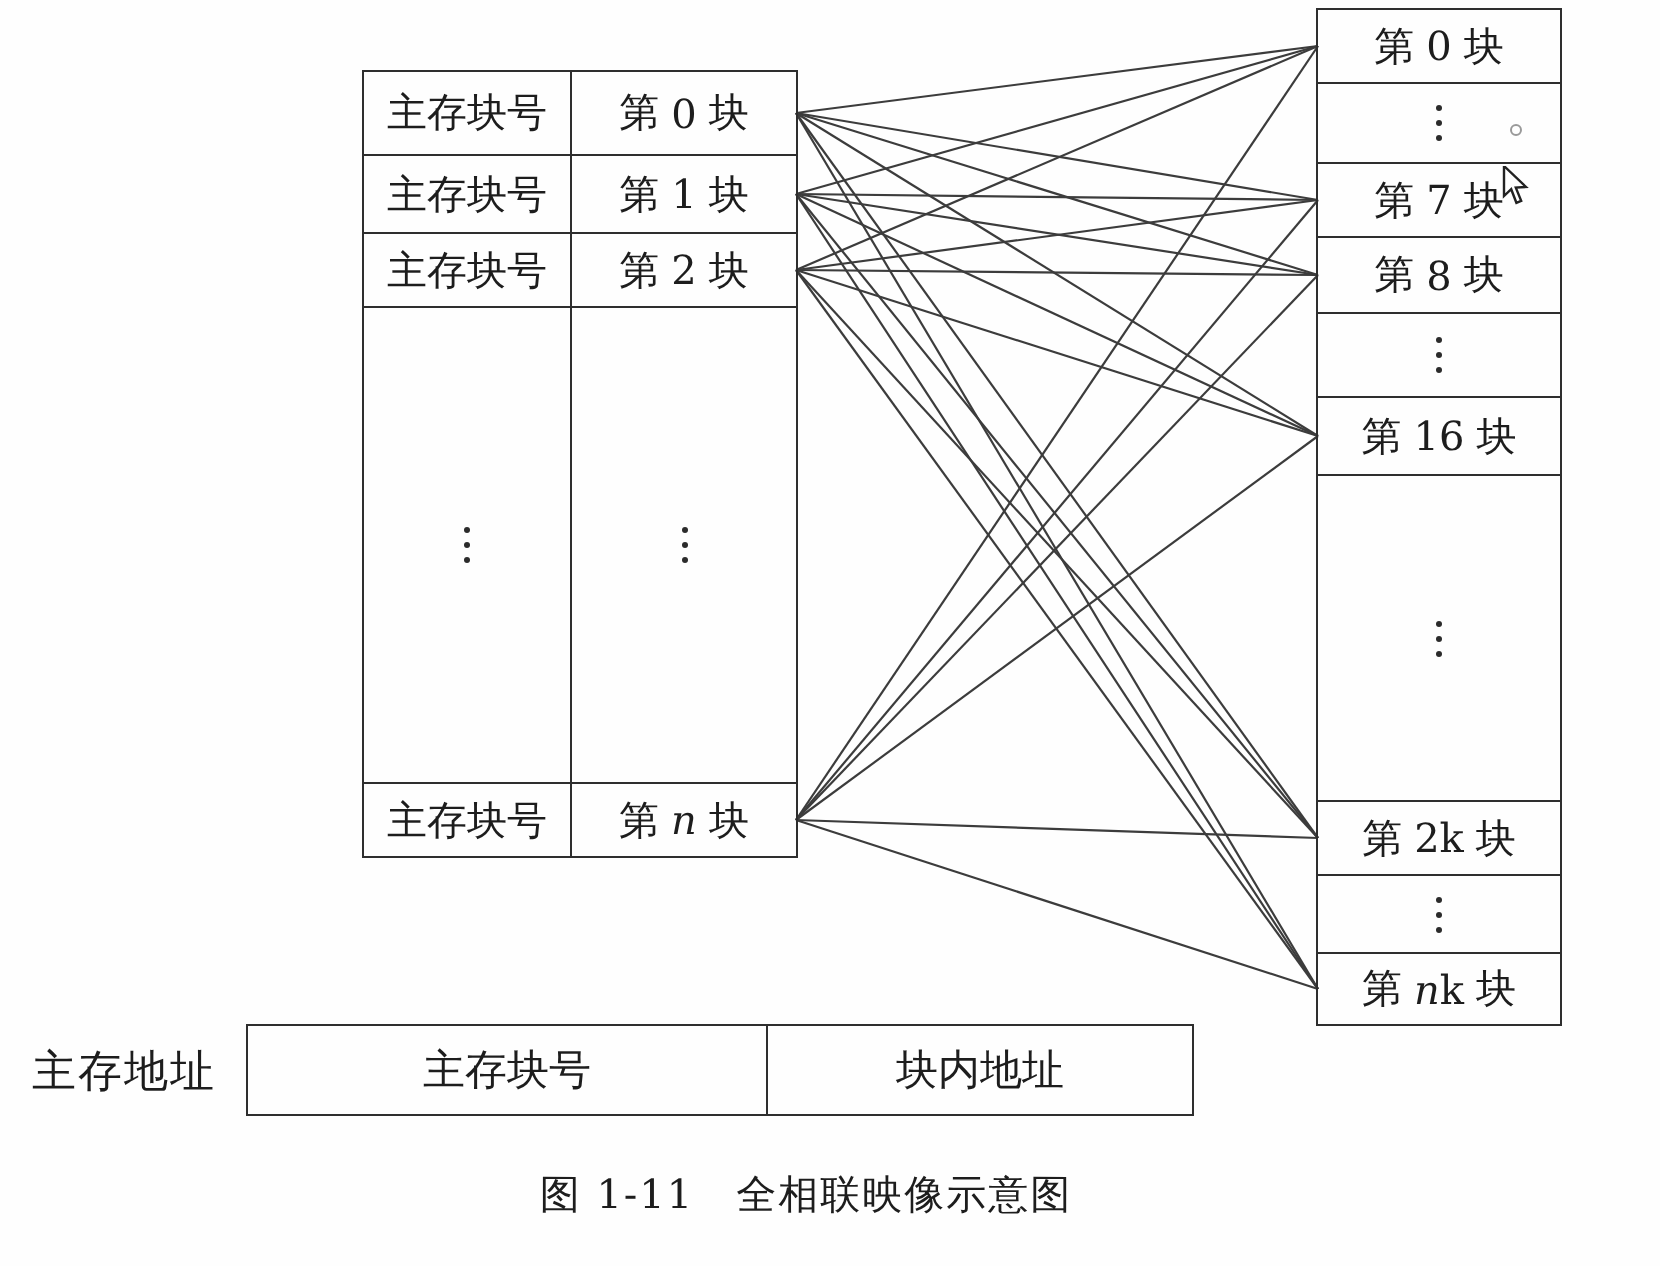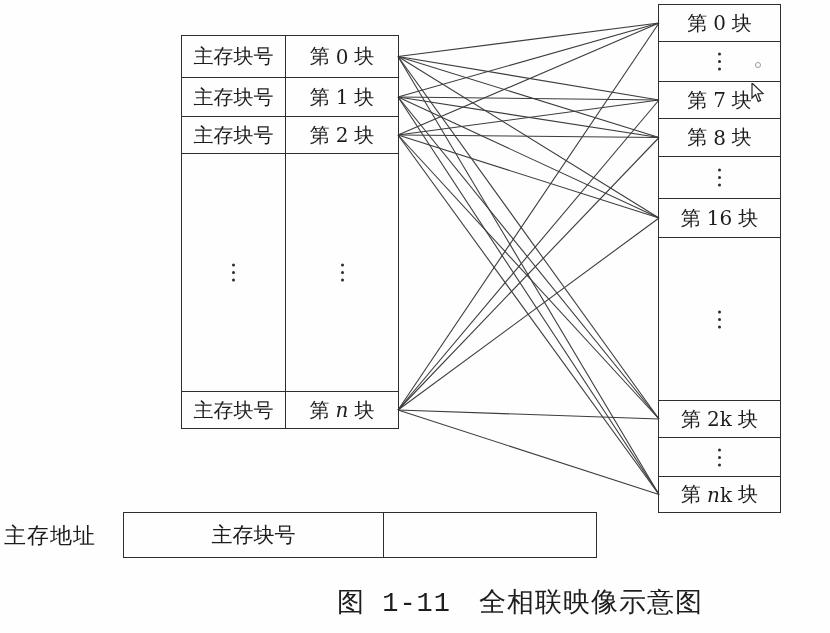--- a/index.html
+++ b/index.html
@@ -19,22 +19,22 @@
   .cache .c0{height:36px}.cache .cg1{height:40px}.cache .c7{height:37px}.cache .c8{height:38px}
   .cache .cg2{height:42px}.cache .c16{height:39px}.cache .cgbig{flex:1}
   .cache .c1k{height:37px}.cache .cg3{height:39px}.cache .cnk{height:36px}
   .cache .cell{flex:1;}
   .addr .f0{width:260px;border-right:1.6px solid #2e2e2e;font-size:21px;}
   .addr .f1{flex:1;font-size:21px;}
   .pre{margin-right:6px}.post{margin-left:6px}
   .it{font-style:italic;}
   .vdots{width:3px;height:3px;border-radius:50%;background:#2b2b2b;display:block;
          box-shadow:0 -7.5px 0 #2b2b2b,0 7.5px 0 #2b2b2b;}
-  .addr-label{position:absolute;left:4px;top:521px;font-size:22px;letter-spacing:1px;}
-  .caption{position:absolute;left:103px;top:584px;width:600px;text-align:right;font-size:27px;letter-spacing:1px;font-family:Liberation Mono, monospace;}
+  .addr-label{position:absolute;left:16px;top:521px;font-size:22px;letter-spacing:1px;}
+  .caption{position:absolute;left:103px;top:584px;width:600px;text-align:center;font-size:20px;letter-spacing:1px;}
   .cursor{position:absolute;left:751px;top:83px;width:14px;height:20px;}
   .adot{position:absolute;left:755px;top:62px;width:6px;height:6px;border:1.2px solid #9a9a9a;
         border-radius:50%;box-sizing:border-box;background:#fff;}
 </style>
 </head>
 <body>
 
 <div class="stage">
 
   <svg id="wires">
@@ -168,20 +168,21 @@
         <span class="pre">第</span>
           <span><span class="it">n</span><span>k</span></span>
           <span class="post">块</span>
       </div>
     </div>
   </div>
 
   <div class="addr-label">主存地址</div>
   <div class="tbl addr">
     <div class="cell f0">主存块号</div>
+    <div class="cell f1">块内地址</div>
   </div>
 
   <div class="caption">图 1-11　全相联映像示意图</div>
 
   <div class="adot"></div>
   <svg class="cursor" viewBox="0 0 14 20">
     <path d="M1 0 L1 15 L4.6 11.6 L7.2 18.4 L9.6 17.4 L6.9 10.8 L12 10.5 Z" fill="#ffffff" stroke="#222222" stroke-width="1.2"></path>
   </svg>
 
 </div>

